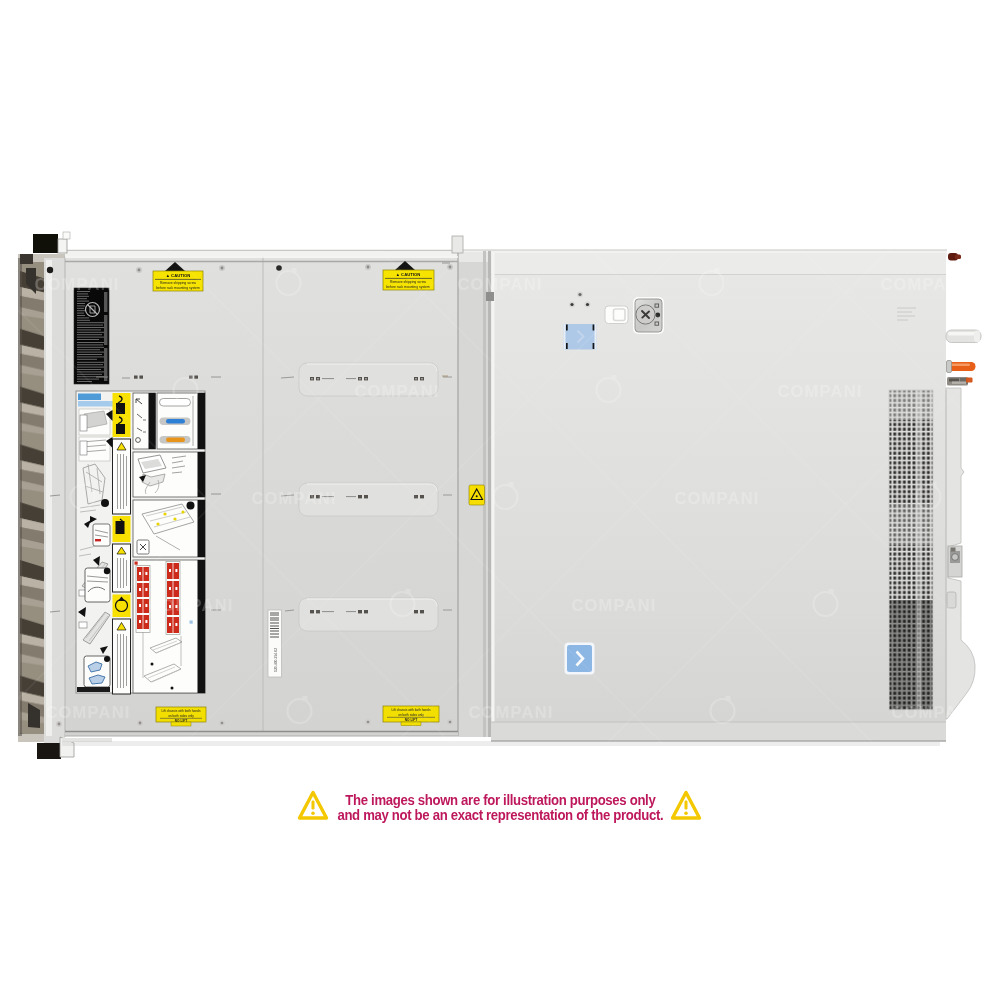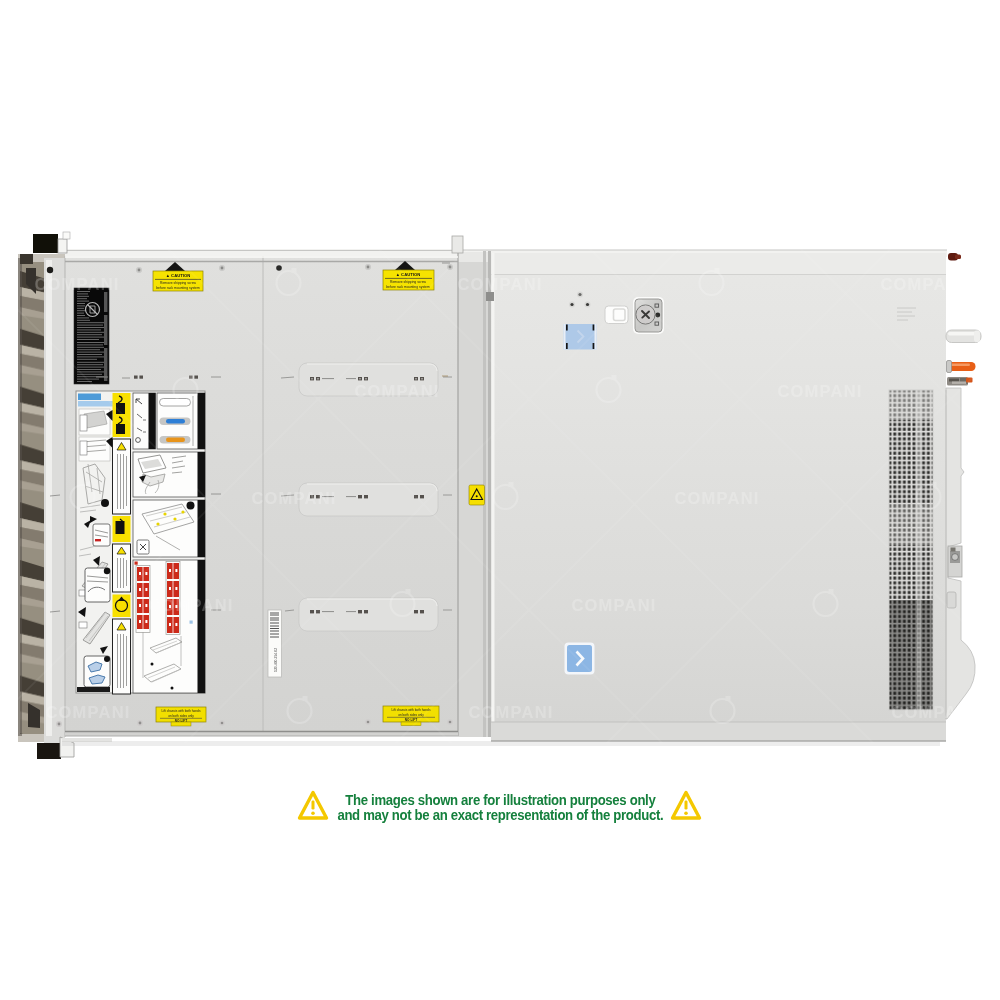--- a/index.html
+++ b/index.html
@@ -1,18 +1,18 @@
 <!DOCTYPE html>
 <html><head>
 <meta charset="utf-8">
 <style>
 html,body{margin:0;padding:0;background:#ffffff;width:1000px;height:1000px;overflow:hidden;}
 *{font-family:"Liberation Sans",sans-serif;}
 #stage{position:relative;width:1000px;height:1000px;background:#ffffff;}
-#disc{position:absolute;left:0;top:793px;width:1000px;text-align:center;color:#15803d;font-weight:bold;font-size:14px;line-height:14.5px;letter-spacing:-0.35px;}
+#disc{position:absolute;left:0;top:793px;width:1000px;text-align:center;color:#be185d;font-weight:bold;font-size:14px;line-height:14.5px;letter-spacing:-0.35px;}
 </style>
 </head>
 <body>
 <div id="stage">
 <svg width="1000" height="1000" viewBox="0 0 1000 1000">
 <defs>
 <linearGradient id="gLidR" x1="0" y1="0" x2="0" y2="1">
 <stop offset="0" stop-color="#e8e8e6"></stop>
           <stop offset="0.35" stop-color="#e2e2e0"></stop>
           <stop offset="0.75" stop-color="#dbdbd9"></stop>

